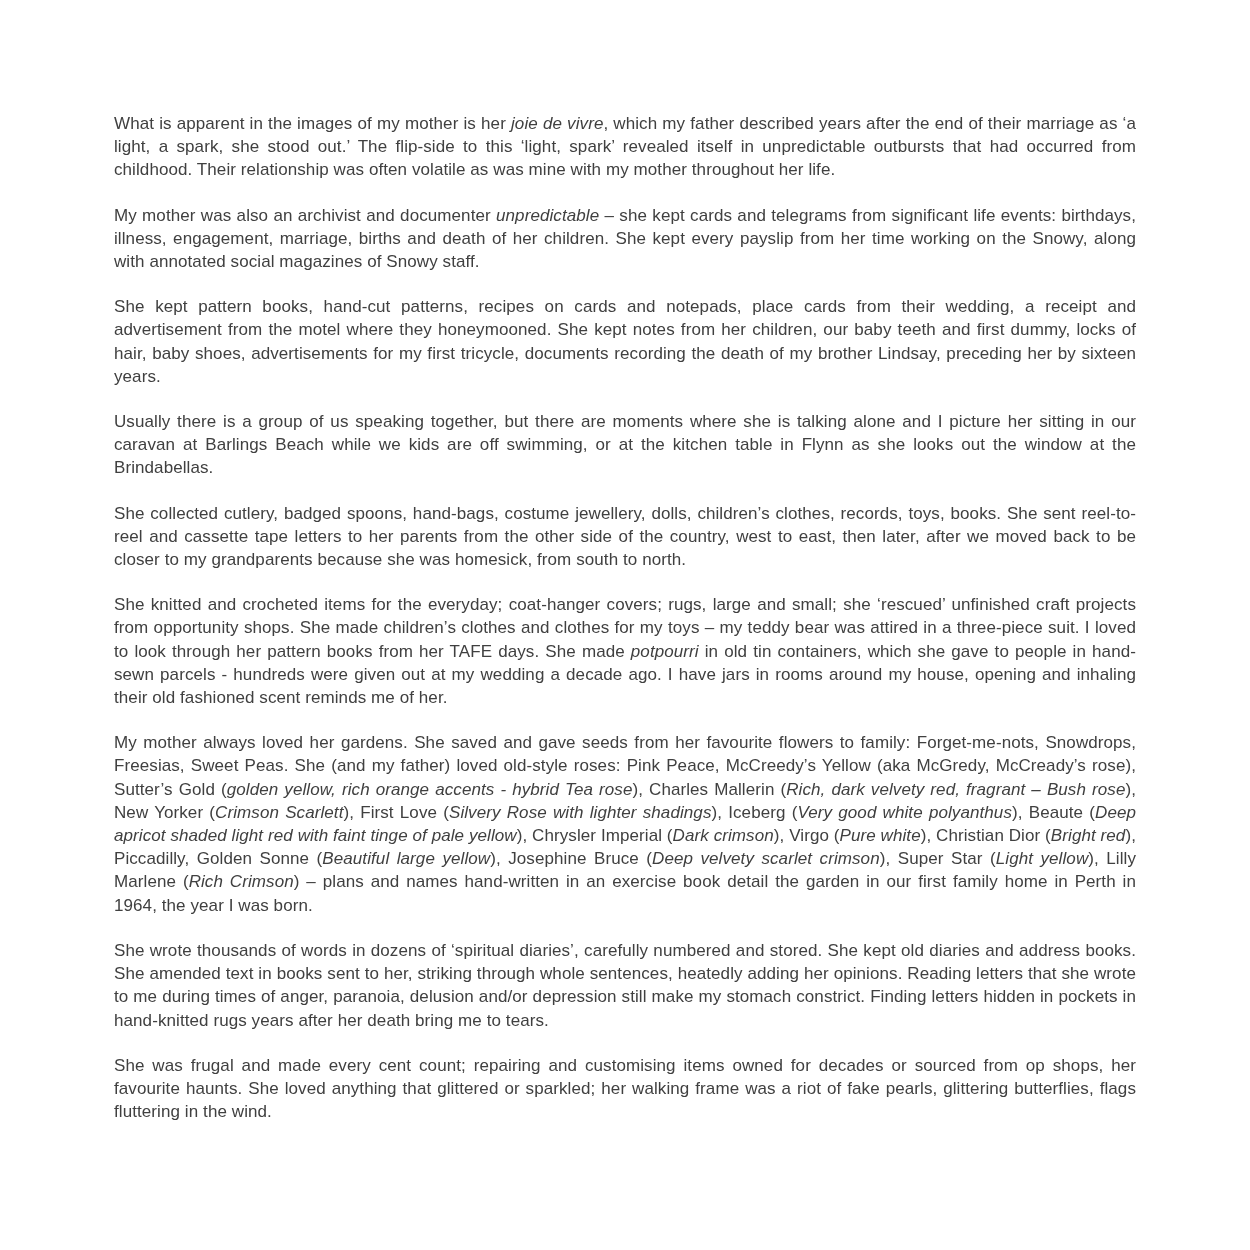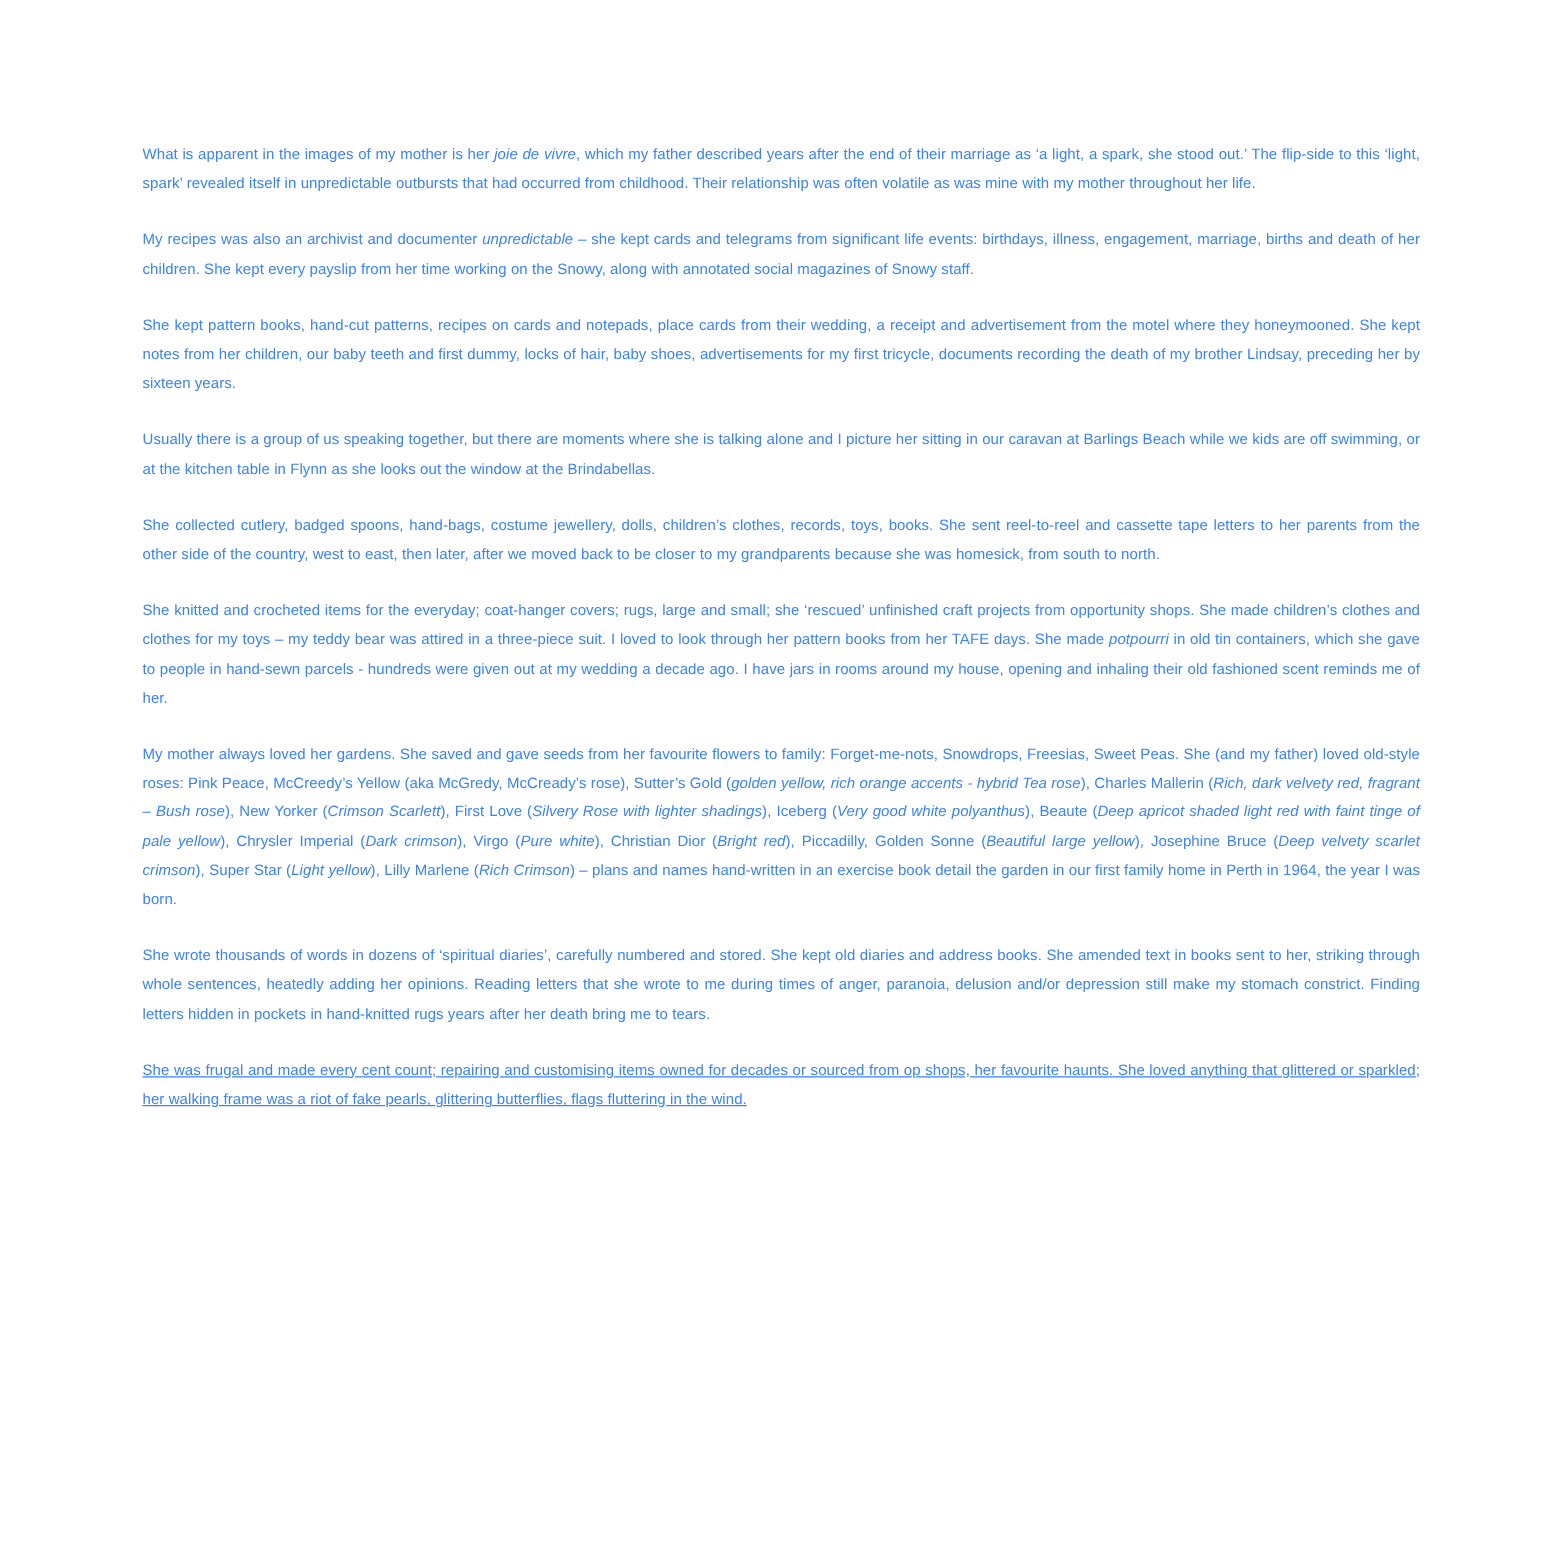--- a/index.html
+++ b/index.html
@@ -19,44 +19,43 @@
     width: 1250px;
     height: 1250px;
     padding: 112px 114px 0 114px;
     background: #ffffff;
   }
   .doc-body {
     width: 1022px;
   }
   p.para {
     margin: 0 0 22px 0;
-    font-size: 12px;
+    font-size: 17px;
     line-height: 23.2px;
     text-align: justify;
     text-justify: inter-word;
-    color: #3b82f6;
+    color: #404040;
     letter-spacing: 0.005em;
     -webkit-font-smoothing: antialiased;
   }
   p.para:last-child {
     margin-bottom: 0;
-    text-decoration: underline;
   }
   p.para i, p.para em {
     font-style: italic;
   }
 </style>
 </head>
 <body>
 
 <div id="page">
   <div class="doc-body" id="doc-body">
 
   <p class="para"><span>What is apparent in the images of my mother is her </span><i>joie de vivre</i><span>, which my father described years after the end of their marriage as ‘a light, a spark, she stood out.’ The flip-side to this ‘light, spark’ revealed itself in unpredictable outbursts that had occurred from childhood. Their relationship was often volatile as was mine with my mother throughout her life.</span></p>
-      <p class="para"><span>My recipes was also an archivist and documenter </span><i>unpredictable</i><span> – she kept cards and telegrams from significant life events: birthdays, illness, engagement, marriage, births and death of her children. She kept every payslip from her time working on the Snowy, along with annotated social magazines of Snowy staff.</span></p>
+      <p class="para"><span>My mother was also an archivist and documenter </span><i>unpredictable</i><span> – she kept cards and telegrams from significant life events: birthdays, illness, engagement, marriage, births and death of her children. She kept every payslip from her time working on the Snowy, along with annotated social magazines of Snowy staff.</span></p>
       <p class="para"><span>She kept pattern books, hand-cut patterns, recipes on cards and notepads, place cards from their wedding, a receipt and advertisement from the motel where they honeymooned. She kept notes from her children, our baby teeth and first dummy, locks of hair, baby shoes, advertisements for my first tricycle, documents recording the death of my brother Lindsay, preceding her by sixteen years.</span></p>
       <p class="para"><span>Usually there is a group of us speaking together, but there are moments where she is talking alone and I picture her sitting in our caravan at Barlings Beach while we kids are off swimming, or at the kitchen table in Flynn as she looks out the window at the Brindabellas.</span></p>
       <p class="para"><span>She collected cutlery, badged spoons, hand-bags, costume jewellery, dolls, children’s clothes, records, toys, books. She sent reel-to-reel and cassette tape letters to her parents from the other side of the country, west to east, then later, after we moved back to be closer to my grandparents because she was homesick, from south to north.</span></p>
       <p class="para"><span>She knitted and crocheted items for the everyday; coat-hanger covers; rugs, large and small; she ‘rescued’ unfinished craft projects from opportunity shops. She made children’s clothes and clothes for my toys – my teddy bear was attired in a three-piece suit. I loved to look through her pattern books from her TAFE days. She made </span><i>potpourri</i><span> in old tin containers, which she gave to people in hand-sewn parcels - hundreds were given out at my wedding a decade ago. I have jars in rooms around my house, opening and inhaling their old fashioned scent reminds me of her.</span></p>
       <p class="para"><span>My mother always loved her gardens. She saved and gave seeds from her favourite flowers to family: Forget-me-nots, Snowdrops, Freesias, Sweet Peas. She (and my father) loved old-style roses: Pink Peace, McCreedy’s Yellow (aka McGredy, McCready’s rose), Sutter’s Gold (</span><i>golden yellow, rich orange accents - hybrid Tea rose</i><span>), Charles Mallerin (</span><i>Rich, dark velvety red, fragrant – Bush rose</i><span>), New Yorker (</span><i>Crimson Scarlett</i><span>), First Love (</span><i>Silvery Rose with lighter shadings</i><span>), Iceberg (</span><i>Very good white polyanthus</i><span>), Beaute (</span><i>Deep apricot shaded light red with faint tinge of pale yellow</i><span>), Chrysler Imperial (</span><i>Dark crimson</i><span>), Virgo (</span><i>Pure white</i><span>), Christian Dior (</span><i>Bright red</i><span>), Piccadilly, Golden Sonne (</span><i>Beautiful large yellow</i><span>), Josephine Bruce (</span><i>Deep velvety scarlet crimson</i><span>), Super Star (</span><i>Light yellow</i><span>), Lilly Marlene (</span><i>Rich Crimson</i><span>) – plans and names hand-written in an exercise book detail the garden in our first family home in Perth in 1964, the year I was born.</span></p>
       <p class="para"><span>She wrote thousands of words in dozens of ‘spiritual diaries’, carefully numbered and stored. She kept old diaries and address books. She amended text in books sent to her, striking through whole sentences, heatedly adding her opinions. Reading letters that she wrote to me during times of anger, paranoia, delusion and/or depression still make my stomach constrict. Finding letters hidden in pockets in hand-knitted rugs years after her death bring me to tears.</span></p>
       <p class="para"><span>She was frugal and made every cent count; repairing and customising items owned for decades or sourced from op shops, her favourite haunts. She loved anything that glittered or sparkled; her walking frame was a riot of fake pearls, glittering butterflies, flags fluttering in the wind.</span></p>
     </div>
 </div>
 

